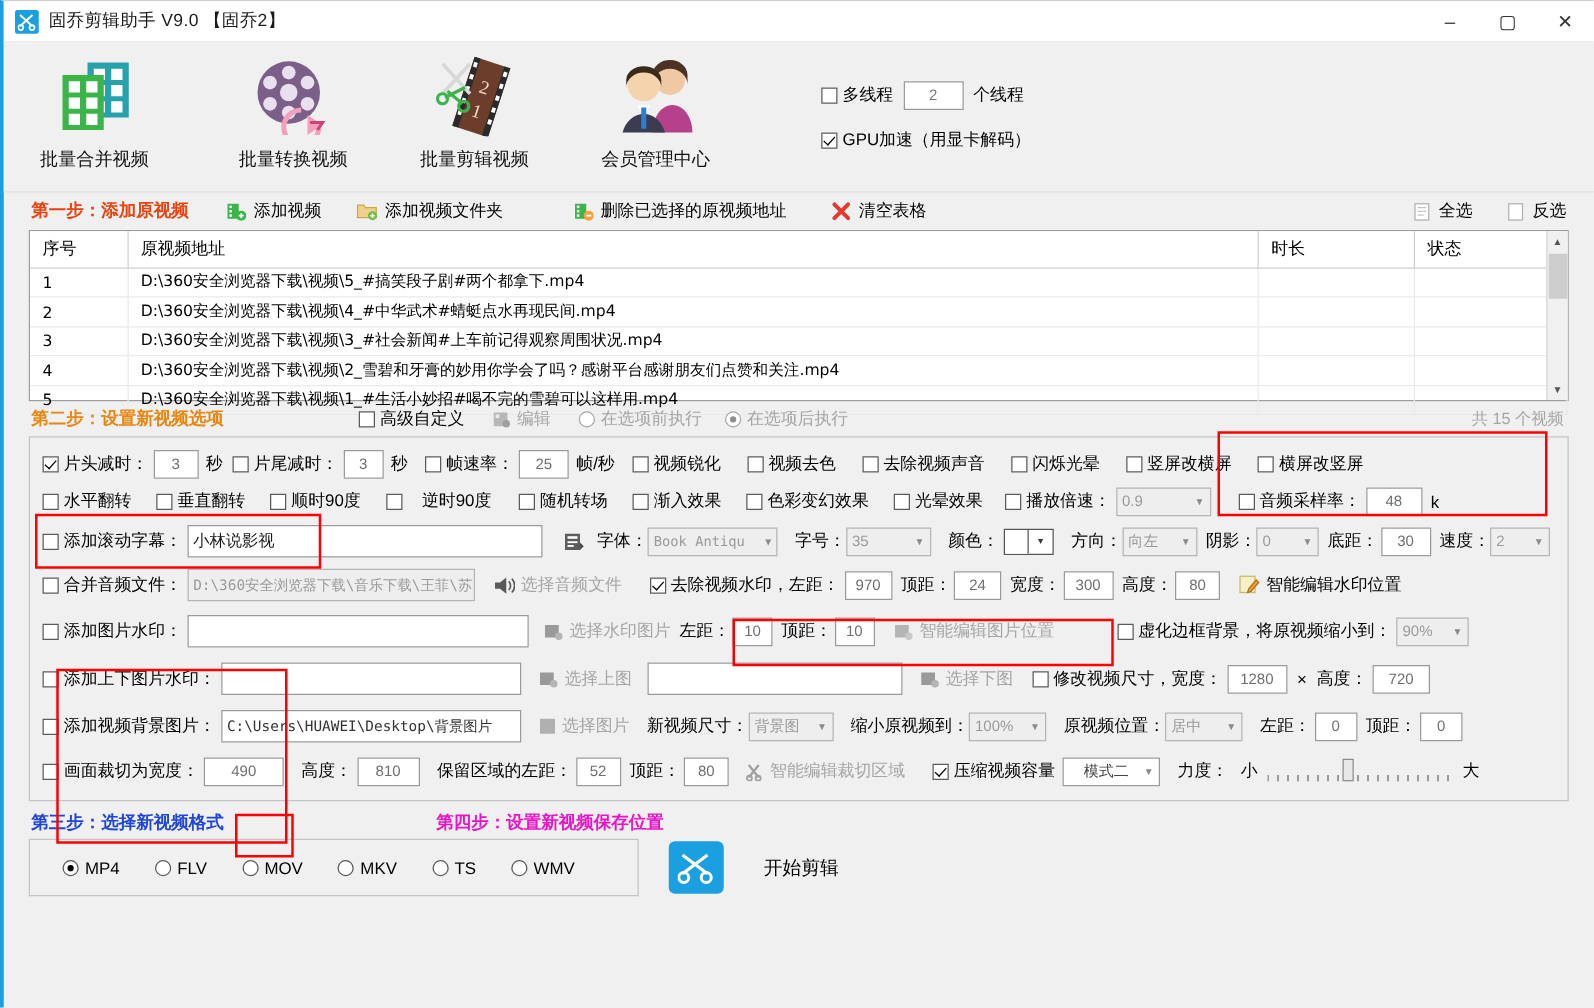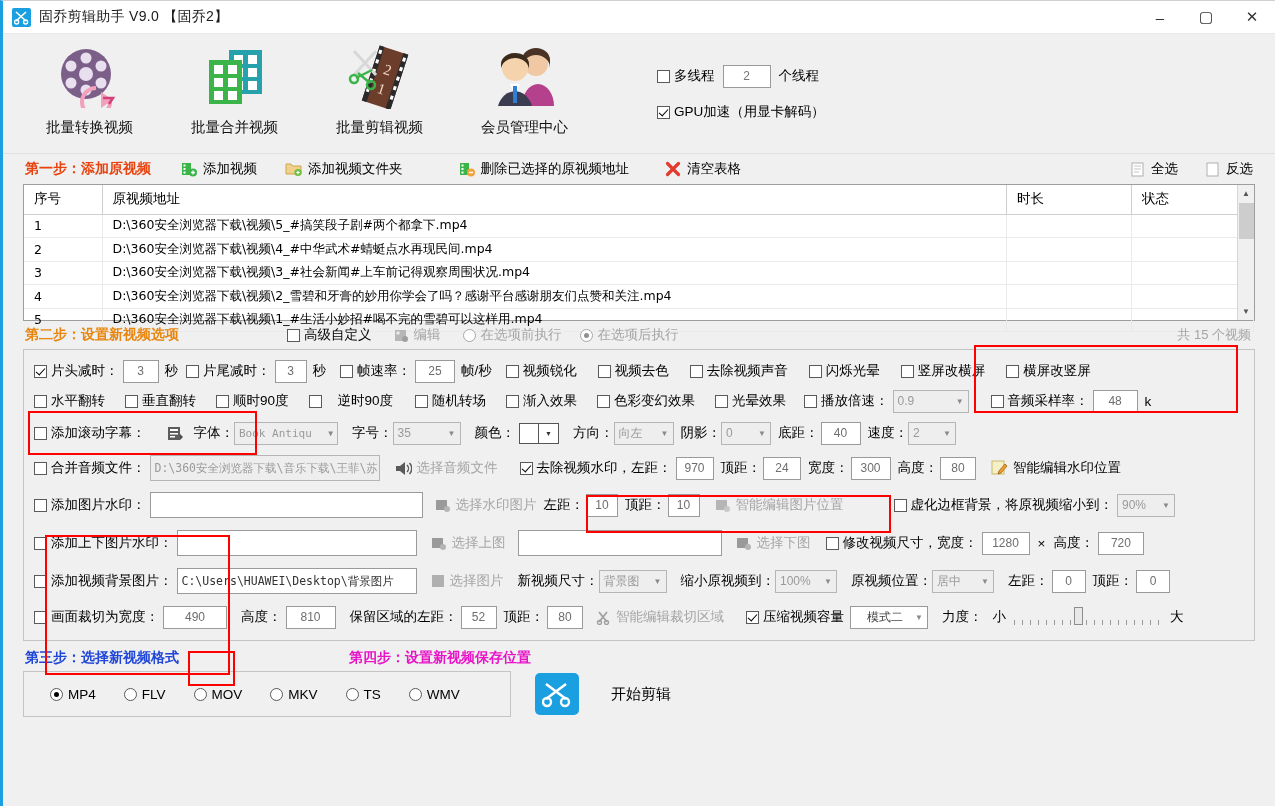--- a/index.html
+++ b/index.html
@@ -199,39 +199,20 @@
     </div>
     <span class="title-text">固乔剪辑助手 V9.0 【固乔2】</span>
     <div class="win-btns">
       <div class="win-btn">–</div>
       <div class="win-btn">▢</div>
       <div class="win-btn close">✕</div>
     </div>
   </div>
 
   <div class="toolbar">
-
-    <div class="tool-item" style="margin-left:14px;">
-      <div class="ico">
-        <svg width="68" height="62" viewBox="0 0 68 62">
-          <circle cx="30" cy="28" r="25" fill="#7c5f89"></circle>
-          <circle cx="30" cy="28" r="7" fill="#e8e0ef"></circle>
-          <circle cx="30" cy="12" r="5.5" fill="#e8e0ef"></circle>
-          <circle cx="30" cy="44" r="5.5" fill="#e8e0ef"></circle>
-          <circle cx="15" cy="20" r="5.5" fill="#e8e0ef"></circle>
-          <circle cx="45" cy="20" r="5.5" fill="#e8e0ef"></circle>
-          <circle cx="15" cy="37" r="5.5" fill="#e8e0ef"></circle>
-          <circle cx="45" cy="37" r="5.5" fill="#e8e0ef"></circle>
-          <path d="M40 40 a16 16 0 1 0 16 16 l-4 0 a12 12 0 1 1 -12 -12 z" fill="#f3a0bd"></path>
-          <path d="M45 46 l12 8 l-12 8 z" fill="#f3a0bd"></path>
-          <path d="M47 52 l10 0 l-4 6" stroke="#d4417a" stroke-width="2.5" fill="none"></path>
-        </svg>
-      </div>
-      <div class="lbl">批量转换视频</div>
-    </div>
 
     <div class="tool-item">
       <div class="ico">
         <svg width="64" height="62" viewBox="0 0 64 62">
           <rect x="26" y="4" width="33" height="44" fill="#27a2ac"></rect>
           <rect x="31" y="9" width="9" height="9" fill="#fff"></rect>
             <rect x="45" y="9" width="9" height="9" fill="#fff"></rect>
           <rect x="31" y="22" width="9" height="9" fill="#fff"></rect>
             <rect x="45" y="22" width="9" height="9" fill="#fff"></rect>
           <rect x="31" y="35" width="9" height="9" fill="#fff"></rect>
@@ -239,20 +220,39 @@
           <rect x="6" y="14" width="33" height="44" fill="#3bb54a"></rect>
           <rect x="11" y="19" width="9" height="9" fill="#fff"></rect>
             <rect x="25" y="19" width="9" height="9" fill="#fff"></rect>
           <rect x="11" y="32" width="9" height="9" fill="#fff"></rect>
             <rect x="25" y="32" width="9" height="9" fill="#fff"></rect>
           <rect x="11" y="45" width="9" height="9" fill="#fff"></rect>
             <rect x="25" y="45" width="9" height="9" fill="#fff"></rect>
         </svg>
       </div>
       <div class="lbl">批量合并视频</div>
+    </div>
+
+    <div class="tool-item" style="margin-left:14px;">
+      <div class="ico">
+        <svg width="68" height="62" viewBox="0 0 68 62">
+          <circle cx="30" cy="28" r="25" fill="#7c5f89"></circle>
+          <circle cx="30" cy="28" r="7" fill="#e8e0ef"></circle>
+          <circle cx="30" cy="12" r="5.5" fill="#e8e0ef"></circle>
+          <circle cx="30" cy="44" r="5.5" fill="#e8e0ef"></circle>
+          <circle cx="15" cy="20" r="5.5" fill="#e8e0ef"></circle>
+          <circle cx="45" cy="20" r="5.5" fill="#e8e0ef"></circle>
+          <circle cx="15" cy="37" r="5.5" fill="#e8e0ef"></circle>
+          <circle cx="45" cy="37" r="5.5" fill="#e8e0ef"></circle>
+          <path d="M40 40 a16 16 0 1 0 16 16 l-4 0 a12 12 0 1 1 -12 -12 z" fill="#f3a0bd"></path>
+          <path d="M45 46 l12 8 l-12 8 z" fill="#f3a0bd"></path>
+          <path d="M47 52 l10 0 l-4 6" stroke="#d4417a" stroke-width="2.5" fill="none"></path>
+        </svg>
+      </div>
+      <div class="lbl">批量转换视频</div>
     </div>
 
     <div class="tool-item">
       <div class="ico">
         <svg width="68" height="64" viewBox="0 0 68 64">
           <g transform="rotate(18 34 32)">
             <rect x="24" y="2" width="30" height="58" fill="#6d3d2b"></rect>
             <rect x="24" y="2" width="5" height="58" fill="#2a2a2a"></rect>
             <rect x="49" y="2" width="5" height="58" fill="#2a2a2a"></rect>
             <rect x="25" y="6" width="3" height="4" fill="#fff"></rect>
@@ -559,20 +559,21 @@
       </span>
       <span class="tbox" style="width:45px;">48</span>
       <span class="txt" style="margin-left:7px;">k</span>
     </div>
 
     <div class="orow" style="height:34px;">
       <span class="chk" style="margin-right:4px;">
         <span class="cb"></span>
         <span class="t">添加滚动字幕：</span>
       </span>
+      <span class="tbox left" style="width:284px;height:26px;line-height:24px;font-family:'Liberation Sans',sans-serif;font-size:13px;color:#1a1a1a;">小林说影视</span>
       <span class="gap-s"></span>
       <span class="mini" style="display:flex;margin:0 10px;">
         <svg width="17" height="17" viewBox="0 0 17 17">
             <rect x="1" y="2" width="12" height="13" fill="#5c5c5c"></rect>
             <rect x="3" y="4" width="8" height="2" fill="#fff"></rect>
             <rect x="3" y="8" width="8" height="1.5" fill="#fff"></rect>
             <rect x="3" y="11" width="5" height="1.5" fill="#fff"></rect>
             <path d="M13 9 l3 3 l-3 3z" fill="#4a4a4a"></path>
           </svg>
       </span>
@@ -600,21 +601,21 @@
         <span class="cv">▼</span>
       </span>
       <span class="gap-s"></span>
       <span class="txt">阴影：</span>
       <span class="sel" style="width:50px;">
         <span>0</span>
         <span class="cv">▼</span>
       </span>
       <span class="gap-s"></span>
       <span class="txt">底距：</span>
-      <span class="tbox" style="width:40px;margin-left:2px;">40</span>
+      <span class="tbox" style="width:40px;margin-left:2px;">30</span>
       <span class="gap-s"></span>
       <span class="txt">速度：</span>
       <span class="sel" style="width:48px;">
         <span>2</span>
         <span class="cv">▼</span>
       </span>
     </div>
 
     <div class="orow" style="height:36px;">
       <span class="chk" style="margin-right:4px;">

